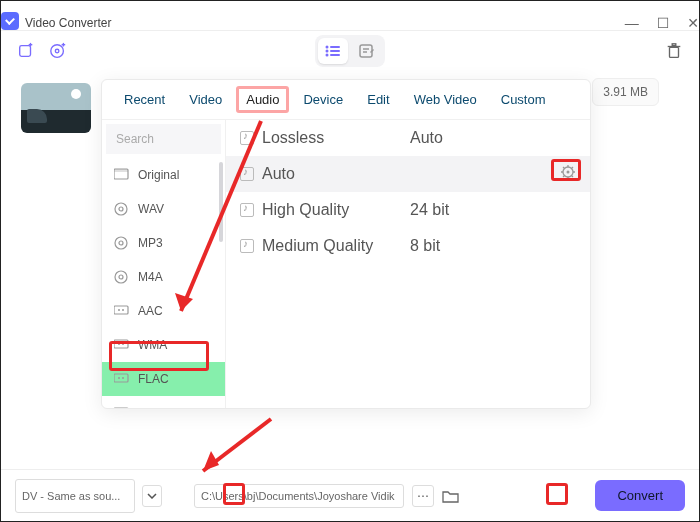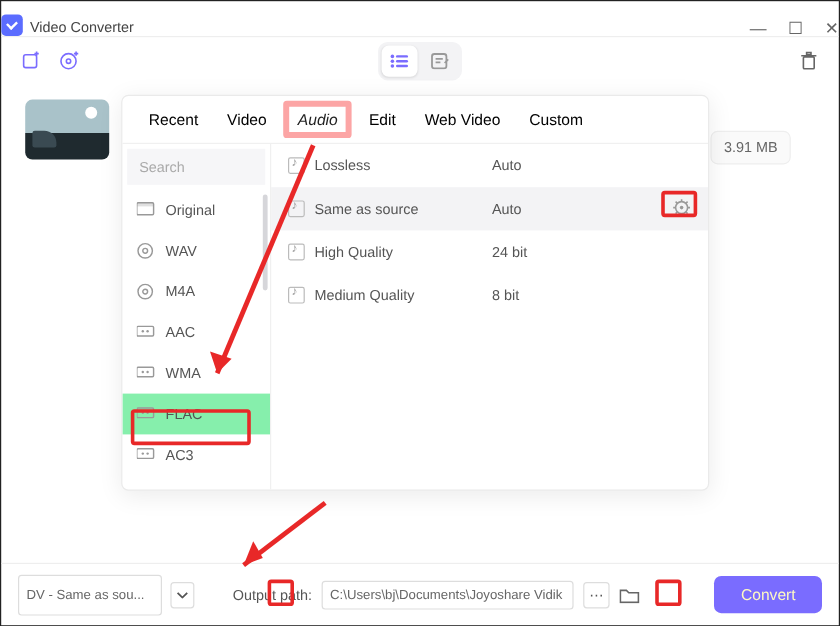--- a/index.html
+++ b/index.html
@@ -16,50 +16,50 @@
   .tb-center { position: absolute; left: 50%; transform: translateX(-50%); display: flex; gap: 4px; background: #f3f3f5; border-radius: 8px; padding: 3px; }
   .tb-center .seg { width: 30px; height: 26px; display: flex; align-items: center; justify-content: center; border-radius: 6px; }
   .tb-center .seg.active { background: #fff; box-shadow: 0 1px 2px rgba(0,0,0,.1); }
   .trash { margin-left: auto; }
   .ico { width: 18px; height: 18px; display: inline-flex; align-items: center; justify-content: center; color: #555; }
 
   .thumb { position: absolute; left: 20px; top: 82px; width: 70px; height: 50px; border-radius: 6px; background: linear-gradient(180deg,#a9c2c9 0 55%, #1f2a2f 55% 100%); }
   .thumb::before { content:""; position:absolute; left:6px; bottom:10px; width:20px; height:14px; background:#3a4a52; border-radius:2px 10px 2px 2px; }
   .thumb::after { content:""; position:absolute; right:10px; top:6px; width:10px; height:10px; background:#fff; border-radius:50%; }
 
-  .filesize { position: absolute; right: 40px; top: 108px; font-size: 12px; color: #666; background: #fafafa; padding: 6px 10px; border-radius: 6px; border: 1px solid #eee; }
+  .filesize { position: absolute; right: 40px; top: 77px; font-size: 12px; color: #666; background: #fafafa; padding: 6px 10px; border-radius: 6px; border: 1px solid #eee; }
 
   .panel { position: absolute; left: 100px; top: 78px; width: 490px; height: 330px; background: #fff; border: 1px solid #eaeaea; border-radius: 6px; box-shadow: 0 4px 20px rgba(0,0,0,.08); display: flex; flex-direction: column; }
   .tabs { display: flex; height: 40px; align-items: center; padding: 0 12px; gap: 4px; border-bottom: 1px solid #f0f0f0; }
-  .tab { font-size: 13px; color: #000000; padding: 6px 10px; cursor: pointer; }
+  .tab { font-size: 13px; color: #0c4a6e; padding: 6px 10px; cursor: pointer; }
   .tab.active { color: #222; font-weight: 500; }
-  .hi-red { border: 5px solid #fca5a5; border-radius: 3px; padding: 3px 7px; font-style: italic; }
+  .hi-red { border: 3px solid #fca5a5; border-radius: 3px; padding: 3px 7px; }
   .pbody { display: flex; flex: 1; min-height: 0; }
   .side { width: 124px; border-right: 1px solid #f0f0f0; display: flex; flex-direction: column; position: relative; }
   .search { height: 30px; background: #f6f6f8; margin: 4px; display: flex; align-items: center; padding: 0 10px; font-size: 12px; color: #aaa; }
   .slist { flex: 1; overflow: hidden; position: relative; }
   .sitem { height: 34px; display: flex; align-items: center; gap: 8px; padding: 0 12px; font-size: 12px; color: #555; cursor: pointer; }
   .sitem.sel { background: #86efac; }
   .sico { width: 16px; height: 14px; display:inline-block; }
   .scrollthumb { position: absolute; right: 2px; top: 4px; width: 4px; height: 80px; background: #d6d6da; border-radius: 2px; }
   .qlist { flex: 1; }
-  .qitem { height: 36px; display: flex; align-items: center; padding: 0 14px; font-size: 12px; color: #555; gap: 8px; cursor: pointer; }
+  .qitem { height: 36px; display: flex; align-items: center; padding: 0 14px; font-size: 16px; color: #555; gap: 8px; cursor: pointer; }
   .qitem.hov { background: #f3f3f5; }
   .qname { width: 140px; }
   .qval { width: 100px; }
   .gearbox { margin-left: auto; }
   .noteico { width: 14px; height: 14px; border: 1px solid #bbb; border-radius: 2px; position: relative; }
   .noteico::after { content: "♪"; position: absolute; left: 2px; top: -2px; font-size: 10px; color: #999; }
 
   .bottombar { position: absolute; left: 0; right: 0; bottom: 0; height: 52px; border-top: 1px solid #eee; display: flex; align-items: center; padding: 0 14px; gap: 8px; font-size: 12px; color: #555; }
   .ofield { width: 120px; height: 24px; border: 1px solid #ddd; border-radius: 3px; padding: 16px 6px; display: flex; align-items: center; white-space: nowrap; overflow: hidden; font-size: 11px; color: #666; }
   .dd { width: 20px; height: 22px; display: flex; align-items: center; justify-content: center; border: 1px solid #ddd; border-radius: 3px; margin-left: -1px; }
   .pathfield { width: 210px; height: 24px; border: 1px solid #ddd; border-radius: 3px; padding: 0 6px; display: flex; align-items: center; font-size: 11px; color: #666; overflow: hidden; white-space: nowrap; }
   .dots { width: 22px; height: 22px; display: flex; align-items: center; justify-content: center; border: 1px solid #ddd; border-radius: 3px; }
-  .convert { margin-left: auto; background: #7a6cff; color: #fef9c3; border: none; border-radius: 6px; padding: 8px 22px; font-size: 13px; cursor: pointer; }
+  .convert { margin-left: auto; background: #7a6cff; color: #0f172a; border: none; border-radius: 6px; padding: 8px 22px; font-size: 13px; cursor: pointer; }
 
   .arrow { position: absolute; pointer-events: none; }
   svg.arrow path, svg.arrow line { stroke: #e82828; stroke-width: 4; fill: none; }
   svg.arrow polygon { fill: #e82828; }
 
   .redbox { position: absolute; border: 3px solid #e82828; border-radius: 3px; pointer-events: none; }
 </style>
 </head>
 <body>
 
@@ -120,20 +120,21 @@
 </div>
 
 <div class="thumb"></div>
 <div class="filesize">3.91 MB</div>
 
 <div class="panel">
   <div class="tabs">
     <div class="tab">Recent</div>
     <div class="tab">Video</div>
     <div class="tab active hi-red">Audio</div>
+    <div class="tab">Device</div>
     <div class="tab">Edit</div>
     <div class="tab">Web Video</div>
     <div class="tab">Custom</div>
   </div>
   <div class="pbody">
     <div class="side">
       <div class="search">Search</div>
       <div class="slist">
         <div class="sitem">
             <span class="sico"><svg width="16" height="12" viewBox="0 0 16 12">
@@ -147,20 +148,27 @@
                 <circle cx="7" cy="7" r="6" fill="none" stroke="#999" stroke-width="1.2"></circle>
                 <circle cx="7" cy="7" r="2" fill="none" stroke="#999" stroke-width="1.2"></circle>
               </svg></span>
             <span>WAV</span>
           </div>
         <div class="sitem">
             <span class="sico"><svg width="16" height="14" viewBox="0 0 16 14">
                 <circle cx="7" cy="7" r="6" fill="none" stroke="#999" stroke-width="1.2"></circle>
                 <circle cx="7" cy="7" r="2" fill="none" stroke="#999" stroke-width="1.2"></circle>
               </svg></span>
+            <span>MP3</span>
+          </div>
+        <div class="sitem">
+            <span class="sico"><svg width="16" height="14" viewBox="0 0 16 14">
+                <circle cx="7" cy="7" r="6" fill="none" stroke="#999" stroke-width="1.2"></circle>
+                <circle cx="7" cy="7" r="2" fill="none" stroke="#999" stroke-width="1.2"></circle>
+              </svg></span>
             <span>M4A</span>
           </div>
         <div class="sitem">
             <span class="sico"><svg width="16" height="12" viewBox="0 0 16 12">
                 <rect x="0" y="2" width="14" height="8" rx="1" fill="none" stroke="#999" stroke-width="1.2"></rect>
                 <circle cx="5" cy="6" r="1" fill="#999"></circle>
                 <circle cx="9" cy="6" r="1" fill="#999"></circle>
               </svg></span>
             <span>AAC</span>
           </div>
@@ -192,21 +200,20 @@
       </div>
     </div>
     <div class="qlist">
       <div class="qitem">
         <span class="noteico"></span>
         <span class="qname">Lossless</span>
         <span class="qval">Auto</span>
       </div>
       <div class="qitem hov">
         <span class="noteico"></span>
-        <span class="qname">Same as source</span>
         <span class="qval">Auto</span>
         <span class="gearbox">
           <svg width="16" height="16" viewBox="0 0 16 16">
               <circle cx="8" cy="8" r="5" fill="none" stroke="#999" stroke-width="1.3"></circle>
               <circle cx="8" cy="8" r="1.5" fill="#999"></circle>
               <g stroke="#999" stroke-width="1.3">
                 <line x1="8" y1="1" x2="8" y2="3"></line>
                 <line x1="8" y1="13" x2="8" y2="15"></line>
                 <line x1="1" y1="8" x2="3" y2="8"></line>
                 <line x1="13" y1="8" x2="15" y2="8"></line>
@@ -233,21 +240,20 @@
 </div>
 
 <div class="bottombar">
   <span class="ofield">DV - Same as sou...</span>
   <span class="dd">
       <svg width="10" height="6" viewBox="0 0 10 6">
         <path d="M1 1 L5 5 L9 1" fill="none" stroke="#555" stroke-width="1.5"></path>
       </svg>
     </span>
   <span style="width:16px"></span>
-  <span>Output path:</span>
   <span class="pathfield">C:\Users\bj\Documents\Joyoshare Vidik</span>
   <span class="dots">⋯</span>
   <span class="ico">
       <svg width="18" height="14" viewBox="0 0 18 14">
         <path d="M1 3 h5 l2 2 h8 v8 h-15 z" fill="none" stroke="#666" stroke-width="1.3"></path>
       </svg>
     </span>
   <button class="convert">Convert</button>
 </div>
 

